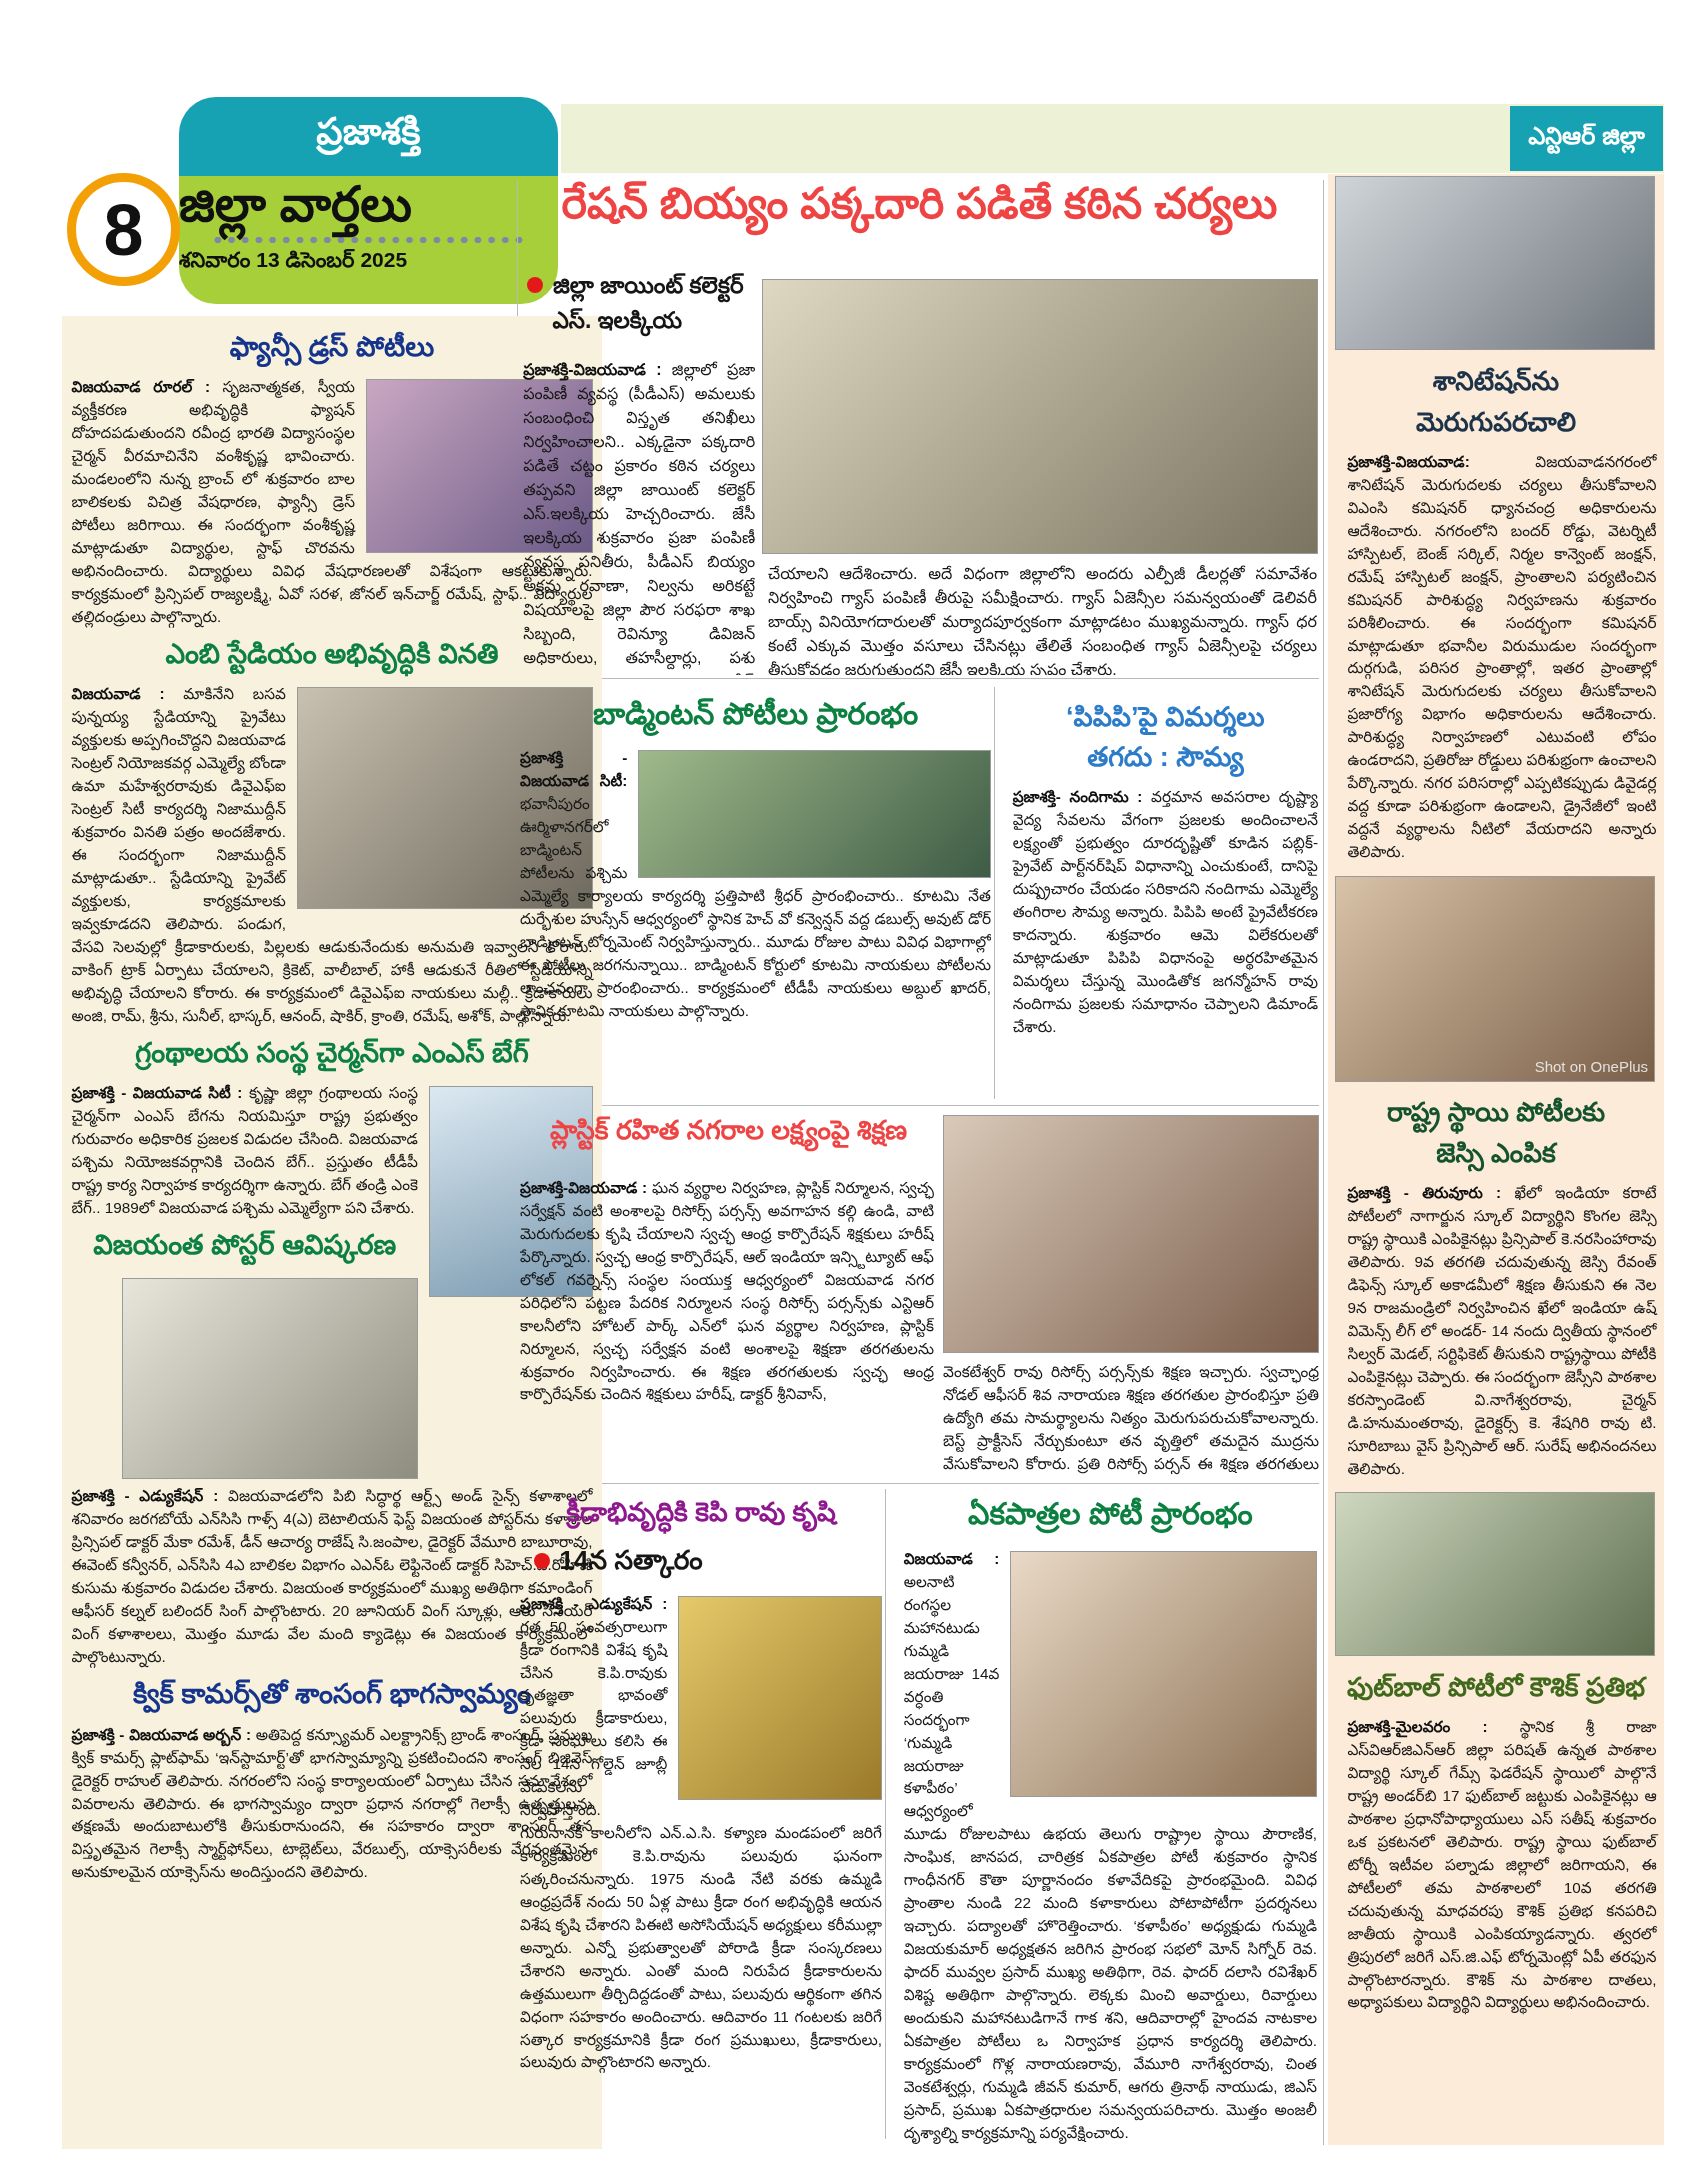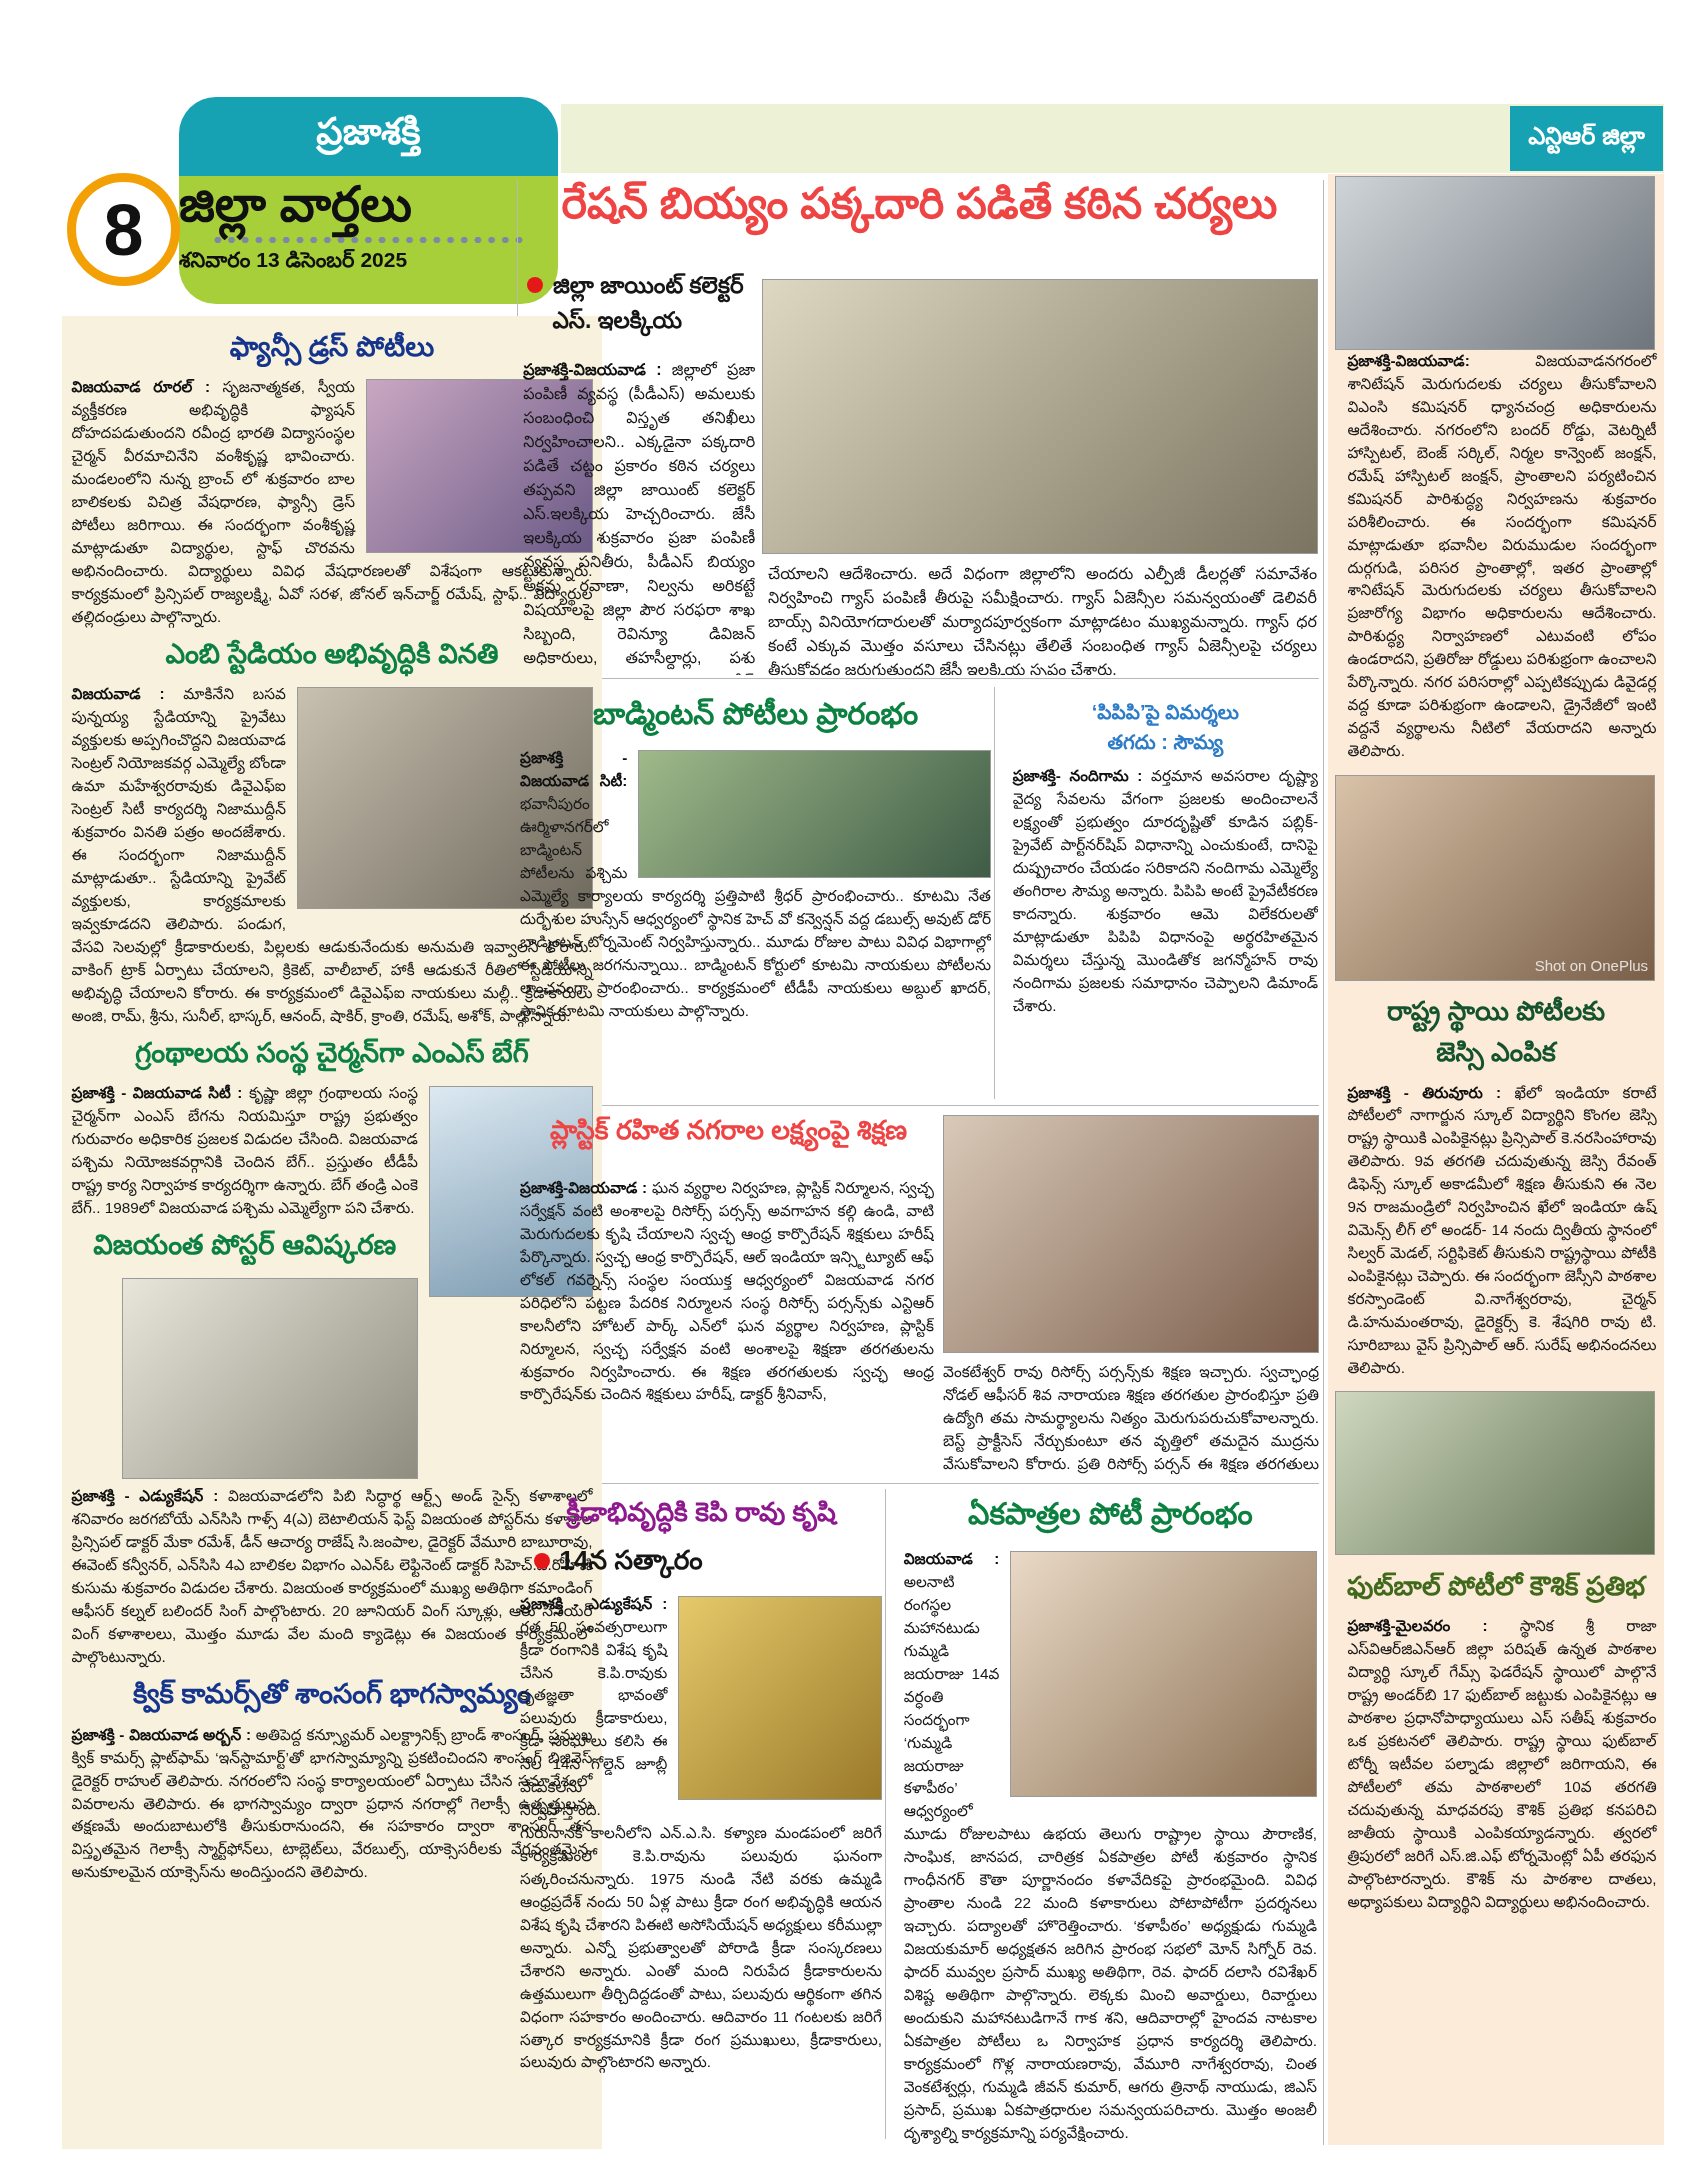--- a/index.html
+++ b/index.html
@@ -52,21 +52,21 @@
   .lead-photo { position:absolute; left:242px; top:100px; width:556px; height:275px; background:linear-gradient(135deg,#ded8c2,#7a7460); }
   .lead-col1 { position:absolute; left:3.2px; top:179px; width:232px; height:317px; overflow:hidden; }
   .lead-col1 p.body, .lead-col2 p.body { font-size:16px; }
   .lead-col2 { position:absolute; left:248px; top:383px; width:549px; height:113px; overflow:hidden; }
 
   
   .badminton { position:absolute; left:520px; top:684px; width:471px; height:418px; overflow:hidden; padding-top:12.7px; }
   .badminton h2 { font-size:30px; margin-bottom:9.5px; }
   .ph-badminton { width:353px; height:128px; background:linear-gradient(135deg,#9fb98a,#3e5c46); }
   .ppp { position:absolute; left:1000px; top:684px; width:318px; height:418px; overflow:hidden; padding:12.7px 0 0 12.7px; }
-  .ppp h2 { font-size:20px; line-height:1.5; margin-bottom:8.5px; }
+  .ppp h2 { font-size:27px; line-height:1.5; margin-bottom:8.5px; }
   .plastic { position:absolute; left:520px; top:1109px; width:799px; height:374px; overflow:hidden; }
   .plastic h2 { position:absolute; left:0; top:6.3px; width:417px; font-size:26.4px; }
   .ph-plastic { position:absolute; left:423px; top:6.3px; width:376px; height:238px; background:linear-gradient(135deg,#d9c9b8,#7a5c4a); }
   .plastic .pb1 { position:absolute; left:0; top:68px; width:414px; height:301px; overflow:hidden; }
   .plastic .pb2 { position:absolute; left:423px; top:252px; width:376px; height:117px; overflow:hidden; }
   .kprao { position:absolute; left:520px; top:1487px; width:362px; height:657px; overflow:hidden; padding-top:9.5px; }
   .kprao h2 { font-size:26.4px; margin-bottom:11.6px; }
   .kp-bullet { font-size:26.4px; font-weight:bold; color:#161616; margin:3.2px 0 10.6px 13.7px; }
   .ph-kprao { width:204px; height:204px; background:linear-gradient(135deg,#e5c96a,#9a7a2a); }
   .ekapatra { position:absolute; left:891px; top:1487px; width:426px; height:657px; overflow:hidden; padding:9.5px 0 0 12.7px; }
@@ -181,20 +181,21 @@
 
   <div class="ekapatra">
     <h2 class="hl c-green">ఏకపాత్రల పోటీ ప్రారంభం</h2>
     <div class="photo fl-r ph-ekapatra"></div>
     <p class="body"><b class="dl">విజయవాడ :</b> <span>అలనాటి రంగస్థల మహానటుడు గుమ్మడి జయరాజు 14వ వర్ధంతి సందర్భంగా ‘గుమ్మడి జయరాజు కళాపీఠం’ ఆధ్వర్యంలో మూడు రోజులపాటు ఉభయ తెలుగు రాష్ట్రాల స్థాయి పౌరాణిక, సాంఘిక, జానపద, చారిత్రక ఏకపాత్రల పోటీ శుక్రవారం స్థానిక గాంధీనగర్ కౌతా పూర్ణానందం కళావేదికపై ప్రారంభమైంది. వివిధ ప్రాంతాల నుండి 22 మంది కళాకారులు పోటాపోటీగా ప్రదర్శనలు ఇచ్చారు. పద్యాలతో హొరెత్తించారు. ‘కళాపీఠం’ అధ్యక్షుడు గుమ్మడి విజయకుమార్ అధ్యక్షతన జరిగిన ప్రారంభ సభలో మోన్ సిగ్నోర్ రెవ. ఫాదర్ మువ్వల ప్రసాద్ ముఖ్య అతిథిగా, రెవ. ఫాదర్ దలాసి రవిశేఖర్ విశిష్ట అతిథిగా పాల్గొన్నారు. లెక్కకు మించి అవార్డులు, రివార్డులు అందుకుని మహానటుడిగానే గాక శని, ఆదివారాల్లో హైందవ నాటకాల ఏకపాత్రల పోటీలు ఒ నిర్వాహక ప్రధాన కార్యదర్శి తెలిపారు. కార్యక్రమంలో గొళ్ల నారాయణరావు, వేమూరి నాగేశ్వరరావు, చింత వెంకటేశ్వర్లు, గుమ్మడి జీవన్ కుమార్, ఆగరు త్రినాథ్ నాయుడు, జిఎస్ ప్రసాద్, ప్రముఖ ఏకపాత్రధారుల సమన్వయపరిచారు. మొత్తం అంజలీ దృశ్యాల్ని కార్యక్రమాన్ని పర్యవేక్షించారు.</span></p>
   </div>
 
   <div class="col-right">
     <section>
       <div class="photo ph-street"></div>
+      <h2 class="hl c-sanit"><span>శానిటేషన్‌ను</span><br><span>మెరుగుపరచాలి</span></h2>
       <p class="body"><b class="dl">ప్రజాశక్తి-విజయవాడ:</b> <span>విజయవాడనగరంలో శానిటేషన్ మెరుగుదలకు చర్యలు తీసుకోవాలని విఎంసి కమిషనర్ ధ్యానచంద్ర అధికారులను ఆదేశించారు. నగరంలోని బందర్ రోడ్డు, వెటర్నిటీ హాస్పిటల్, బెంజ్ సర్కిల్, నిర్మల కాన్వెంట్ జంక్షన్, రమేష్ హాస్పిటల్ జంక్షన్, ప్రాంతాలని పర్యటించిన కమిషనర్ పారిశుద్ధ్య నిర్వహణను శుక్రవారం పరిశీలించారు. ఈ సందర్భంగా కమిషనర్ మాట్లాడుతూ భవానీల విరుముడుల సందర్భంగా దుర్గగుడి, పరిసర ప్రాంతాల్లో, ఇతర ప్రాంతాల్లో శానిటేషన్ మెరుగుదలకు చర్యలు తీసుకోవాలని ప్రజారోగ్య విభాగం అధికారులను ఆదేశించారు. పారిశుద్ధ్య నిర్వాహణలో ఎటువంటి లోపం ఉండరాదని, ప్రతిరోజు రోడ్డులు పరిశుభ్రంగా ఉంచాలని పేర్కొన్నారు. నగర పరిసరాల్లో ఎప్పటికప్పుడు డివైడర్ల వద్ద కూడా పరిశుభ్రంగా ఉండాలని, డ్రైనేజీలో ఇంటి వద్దనే వ్యర్థాలను నీటిలో వేయరాదని అన్నారు తెలిపారు.</span></p>
     </section>
     <section>
       <div class="photo ph-oneplus">
         <span class="watermark">Shot on OnePlus</span>
       </div>
       <h2 class="hl c-jessie"><span>రాష్ట్ర స్థాయి పోటీలకు</span><br><span>జెస్సి ఎంపిక</span></h2>
       <p class="body"><b class="dl">ప్రజాశక్తి - తిరువూరు :</b> <span>ఖేలో ఇండియా కరాటే పోటీలలో నాగార్జున స్కూల్ విద్యార్థిని కొంగల జెస్సి రాష్ట్ర స్థాయికి ఎంపికైనట్లు ప్రిన్సిపాల్ కె.నరసింహారావు తెలిపారు. 9వ తరగతి చదువుతున్న జెస్సి రేవంత్ డిఫెన్స్ స్కూల్ అకాడమీలో శిక్షణ తీసుకుని ఈ నెల 9న రాజమండ్రిలో నిర్వహించిన ఖేలో ఇండియా ఉష్ విమెన్స్ లీగ్ లో అండర్- 14 నందు ద్వితీయ స్థానంలో సిల్వర్ మెడల్, సర్టిఫికెట్ తీసుకుని రాష్ట్రస్థాయి పోటీకి ఎంపికైనట్లు చెప్పారు. ఈ సందర్భంగా జెస్సీని పాఠశాల కరస్పాండెంట్ వి.నాగేశ్వరరావు, చైర్మన్ డి.హనుమంతరావు, డైరెక్టర్స్ కె. శేషగిరి రావు టి. సూరిబాబు వైస్ ప్రిన్సిపాల్ ఆర్. సురేష్ అభినందనలు తెలిపారు.</span></p>
     </section>
     <section>

